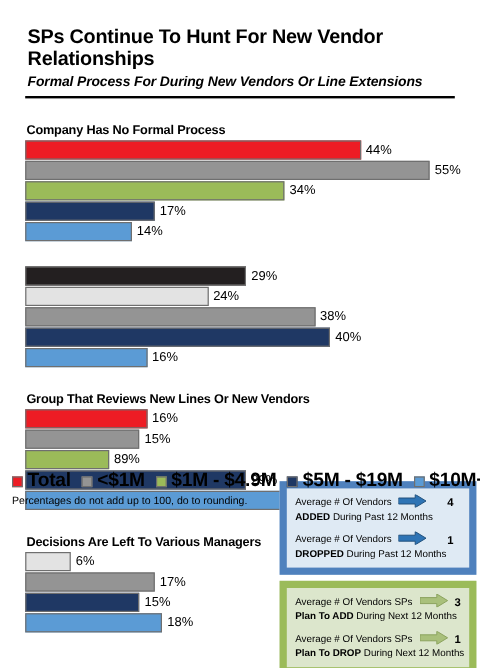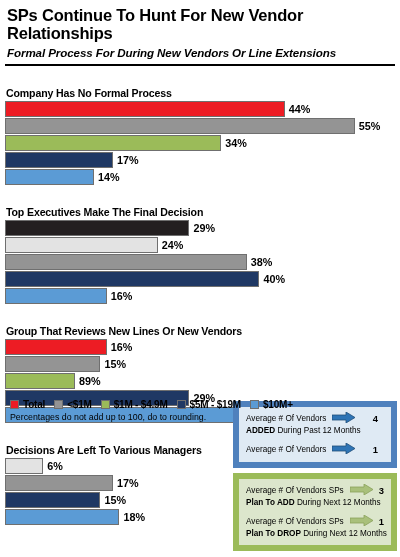--- a/index.html
+++ b/index.html
@@ -13,21 +13,21 @@
     font-family: "Liberation Sans", sans-serif;
     color: #000000;
     overflow: hidden;
     position: relative;
   }
   .page {
     width: 400px;
     height: 425px;
     position: relative;
     box-sizing: border-box;
-    padding: 0;
+    padding: 16px;
     border-radius: 12px;
   }
 
   
   .header {
     padding: 7px 8px 0 7px;
   }
   .title {
     font-size: 16.5px;
     font-weight: bold;
@@ -71,21 +71,21 @@
     height: 16px;
     margin-bottom: 1px;
   }
   .bar {
     height: 16px;
     box-sizing: border-box;
     border: 1px solid #6f6f6f;
   }
   .bar-value {
     font-size: 10.8px;
-    font-weight: bold;
+    font-weight: normal;
     margin-left: 4px;
     white-space: nowrap;
     line-height: 1;
   }
 
   
   .side-boxes {
     position: absolute;
     right: 3px;
     top: 0;
@@ -154,21 +154,21 @@
   }
   .swatch {
     width: 9px;
     height: 9px;
     margin-right: 4px;
     border: 1px solid #6f6f6f;
     box-sizing: border-box;
     flex: 0 0 auto;
   }
   .legend-label {
-    font-size: 10px;
+    font-size: 16px;
     font-weight: bold;
     letter-spacing: -0.2px;
   }
   .footnote {
     position: absolute;
     left: 10px;
     bottom: 2px;
     font-size: 8.8px;
     line-height: 1.2;
   }
@@ -204,21 +204,20 @@
             <div class="bar" style="width: 108.12px; background: rgb(31, 56, 100);"></div>
             <div class="bar-value">17%</div>
           </div>
           <div class="bar-row">
             <div class="bar" style="width: 89.04px; background: rgb(91, 155, 213);"></div>
             <div class="bar-value">14%</div>
           </div>
         </div>
       </div>
       <div class="section">
-        <div class="section-title">Top Executives Make The Final Decision</div>
         <div class="bars">
           <div class="bar-row">
             <div class="bar" style="width: 184.44px; background: rgb(35, 31, 32);"></div>
             <div class="bar-value">29%</div>
           </div>
           <div class="bar-row">
             <div class="bar" style="width: 152.64px; background: rgb(227, 227, 227);"></div>
             <div class="bar-value">24%</div>
           </div>
           <div class="bar-row">
@@ -296,20 +295,21 @@
           <div class="info-line2"><b>ADDED</b><span> During Past 12 Months</span></div>
         </div>
         <div class="info-item">
           <div class="info-line1">
             <span class="info-label">Average # Of Vendors</span>
             <span class="arrow"><svg width="24" height="11" viewBox="0 0 24 11">
                 <path d="M0 3 H14 V0 L23 5.5 L14 11 V8 H0 Z" fill="#2E74B5" stroke="#1F4E79" stroke-width="0.8"></path>
               </svg></span>
             <span class="info-num">1</span>
           </div>
+          <div class="info-line2"><b>DROPPED</b><span> During Past 12 Months</span></div>
         </div>
       </div>
       <div class="info-box green">
         <div class="info-item">
           <div class="info-line1">
             <span class="info-label">Average # Of Vendors SPs</span>
             <span class="arrow"><svg width="24" height="11" viewBox="0 0 24 11">
                 <path d="M0 3 H14 V0 L23 5.5 L14 11 V8 H0 Z" fill="#A9C07B" stroke="#8aa15c" stroke-width="0.8"></path>
               </svg></span>
             <span class="info-num">3</span>

